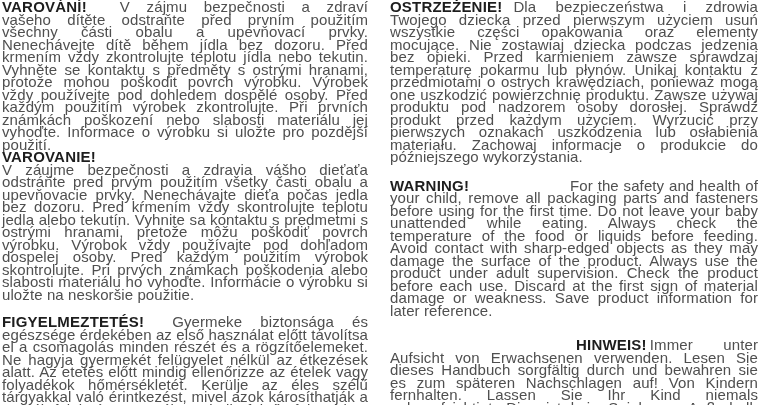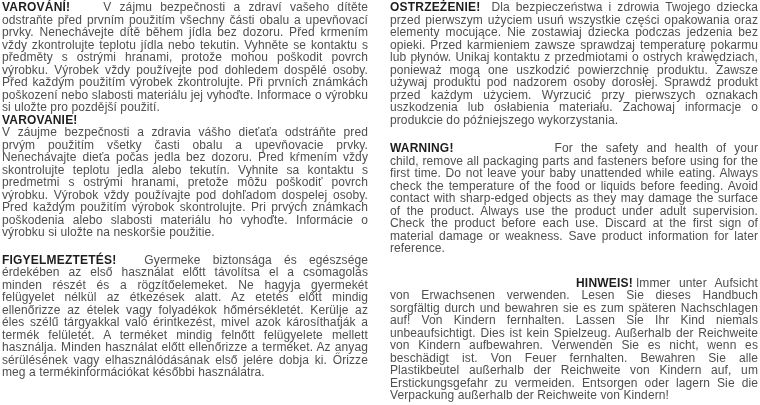--- a/index.html
+++ b/index.html
@@ -6,21 +6,21 @@
   html, body {
     width: 760px; height: 405px;
     background: #ffffff;
     overflow: hidden;
   }
   .page {
     width: 760px; height: 405px;
     display: flex;
     padding: 1px 0 0 2px;
     font-family: "Liberation Sans", sans-serif;
-    font-size: 12px;
+    font-size: 15px;
     line-height: 12.5px;
     color: #4f4f4f;
     letter-spacing: 0.1px;
   }
   .col { flex: 0 0 auto; }
   .col-left  { width: 366px; margin-right: 22px; }
   .col-right { width: 368px; }
   .section {
     text-align: justify;
     text-justify: inter-word;

